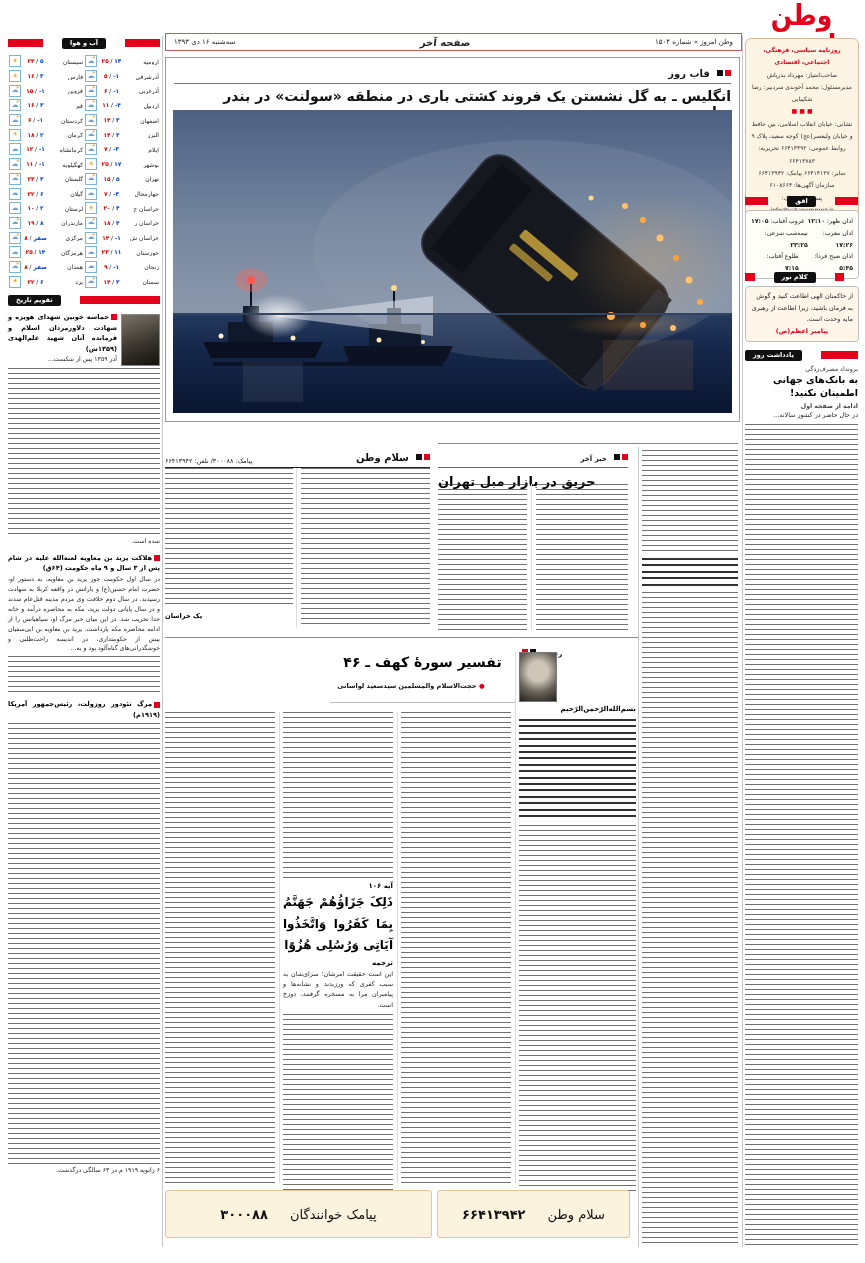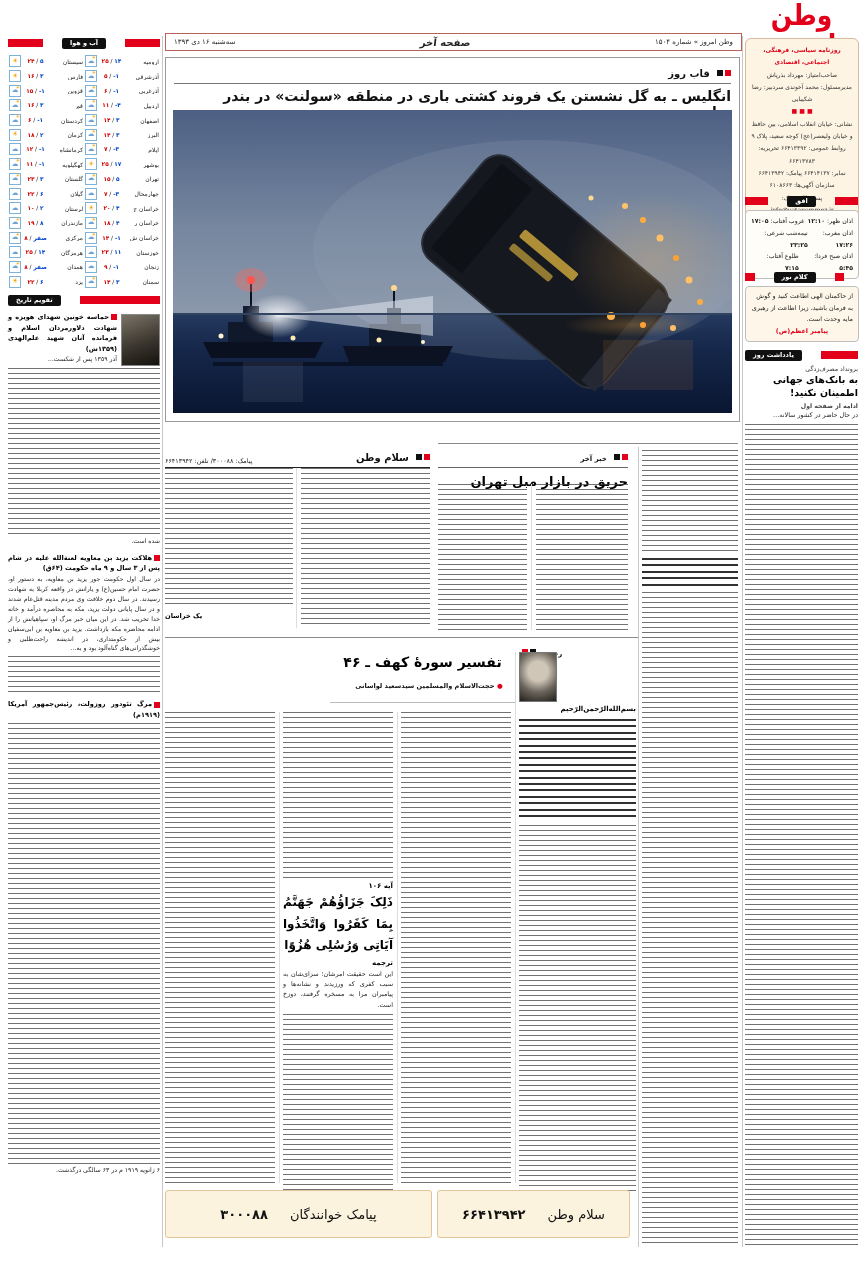--- a/index.html
+++ b/index.html
@@ -54,21 +54,21 @@
   .wicon.cloud::before{content:"☁";color:#6fa3d8;}
   .wicon.partly::before{content:"☁";color:#6fa3d8;}
   .wicon.partly::after{content:"☀";color:#f0a200;font-size:5px;position:absolute;top:-1px;right:0;}
   
   .cal-item{margin-bottom:7px;}
   .cal-title{font-size:6.6px;font-weight:bold;line-height:1.6;text-align:justify;color:#000;}
   .cal-body{font-size:6.2px;line-height:1.6;text-align:justify;color:#222;}
   .cal-photo{float:left;width:37px;height:50px;margin:2px 4px 2px 0;border:1px solid #888;
              background:linear-gradient(160deg,#7a7468 0%,#3c372f 55%,#14110d 100%);}
   
-  .kh-headline{font-size:13px;font-weight:bold;text-align:right;color:#000;}
+  .kh-headline{font-size:13px;font-weight:bold;text-align:left;color:#000;}
   .tafsir-title{font-size:14px;font-weight:bold;text-align:center;color:#000;}
   .byline{font-size:6.6px;font-weight:bold;text-align:center;color:#111;}
   .byline .dot{color:#e2001a;}
   .basmala{font-size:7px;font-weight:bold;color:#000;text-align:justify;line-height:1.7;}
   .verse{font-size:12px;font-weight:bold;line-height:1.8;text-align:justify;color:#000;}
   .subhead{font-size:7px;font-weight:bold;color:#000;margin:2px 0;}
   .trans{font-size:6.4px;line-height:1.6;text-align:justify;color:#222;}
   .portrait{width:36px;height:48px;border:1px solid #777;float:left;margin:0 4px 2px 0;
             background:radial-gradient(circle at 50% 38%,#cfc6b8 0 28%,#6b655c 60%,#23201b 100%);}
   .salam-head{display:flex;justify-content:space-between;align-items:flex-end;}
@@ -269,21 +269,21 @@
   <div class="abs fill" style="left:165px;top:468px;width:128px;height:140px"></div>
   <div class="abs signature" style="left:165px;top:612px;width:128px">یک خراسان</div>
 
   <div class="abs hrule" style="left:165px;top:637px;width:473px"></div>
   <div class="abs" style="left:520px;top:641px;width:118px;text-align:left">
     <span class="seclabel" style="font-size:7px">رحمت</span>
     <span class="sq blk"></span><span class="sq red"></span>
   </div>
 
   <div class="abs tafsir-title" style="left:330px;top:654px;width:185px">تفسیر سورهٔ کهف‌ ـ ۴۶</div>
-  <div class="abs byline" style="left:324px;top:682px;width:210px">
+  <div class="abs byline" style="left:306px;top:682px;width:210px">
     <span class="dot">●</span>
     <span>حجت‌الاسلام والمسلمین سیدسعید لواسانی</span>
   </div>
   <div class="abs hrule" style="left:330px;top:702px;width:185px;background:#bbb"></div>
 
   <div class="abs" style="left:519px;top:652px;width:117px">
     <div class="portrait" style="float:left"></div>
     <div class="basmala">بسم‌الله‌الرّحمن‌الرّحیم</div>
     <div class="fillb" style="height:100px;clear:none;margin-top:3px"></div>
     <div class="fill" style="height:368px;margin-top:6px"></div>

